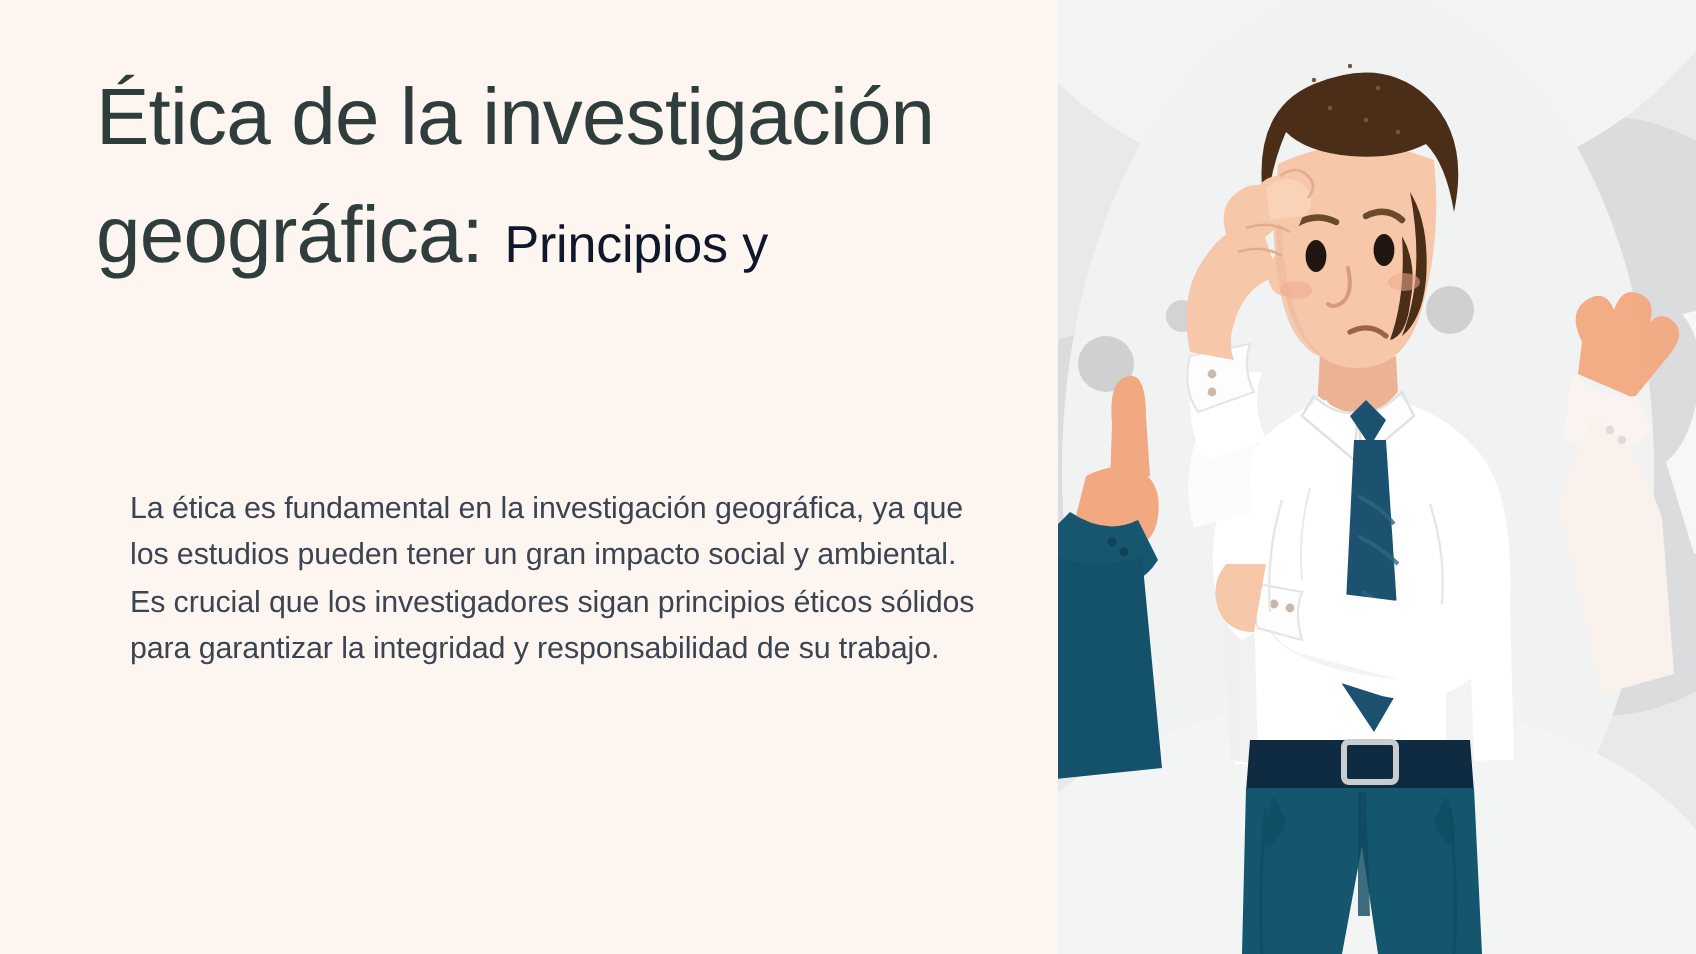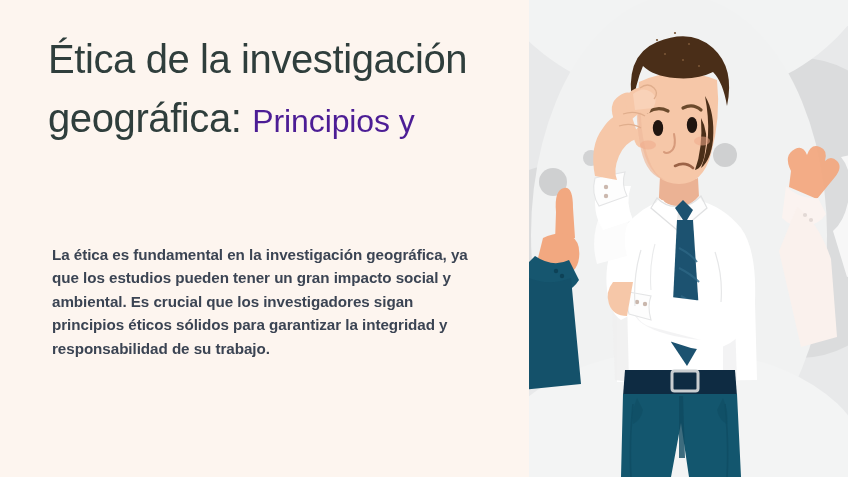--- a/index.html
+++ b/index.html
@@ -32,29 +32,28 @@
   }
   .title-line {
     font-size:40px;
     line-height:59px;
     font-weight:400;
     color:#2F3E3C;
     letter-spacing:-0.4px;
     white-space:nowrap;
   }
   .title-sub {
-    font-size:32px;
-    color:#4c1d95;
+    font-size:26px;
+    color:#0f172a;
     letter-spacing:-0.1px;
   }
   .body-block {
     position:absolute;
-    left:52px; top:243px;
+    left:65px; top:243px;
     width:432px;
-    font-weight:bold;
   }
   .body-text {
     font-size:15.2px;
     line-height:23.4px;
     color:#3B4453;
     letter-spacing:-0.05px;
   }
 
   
   .art-panel {

